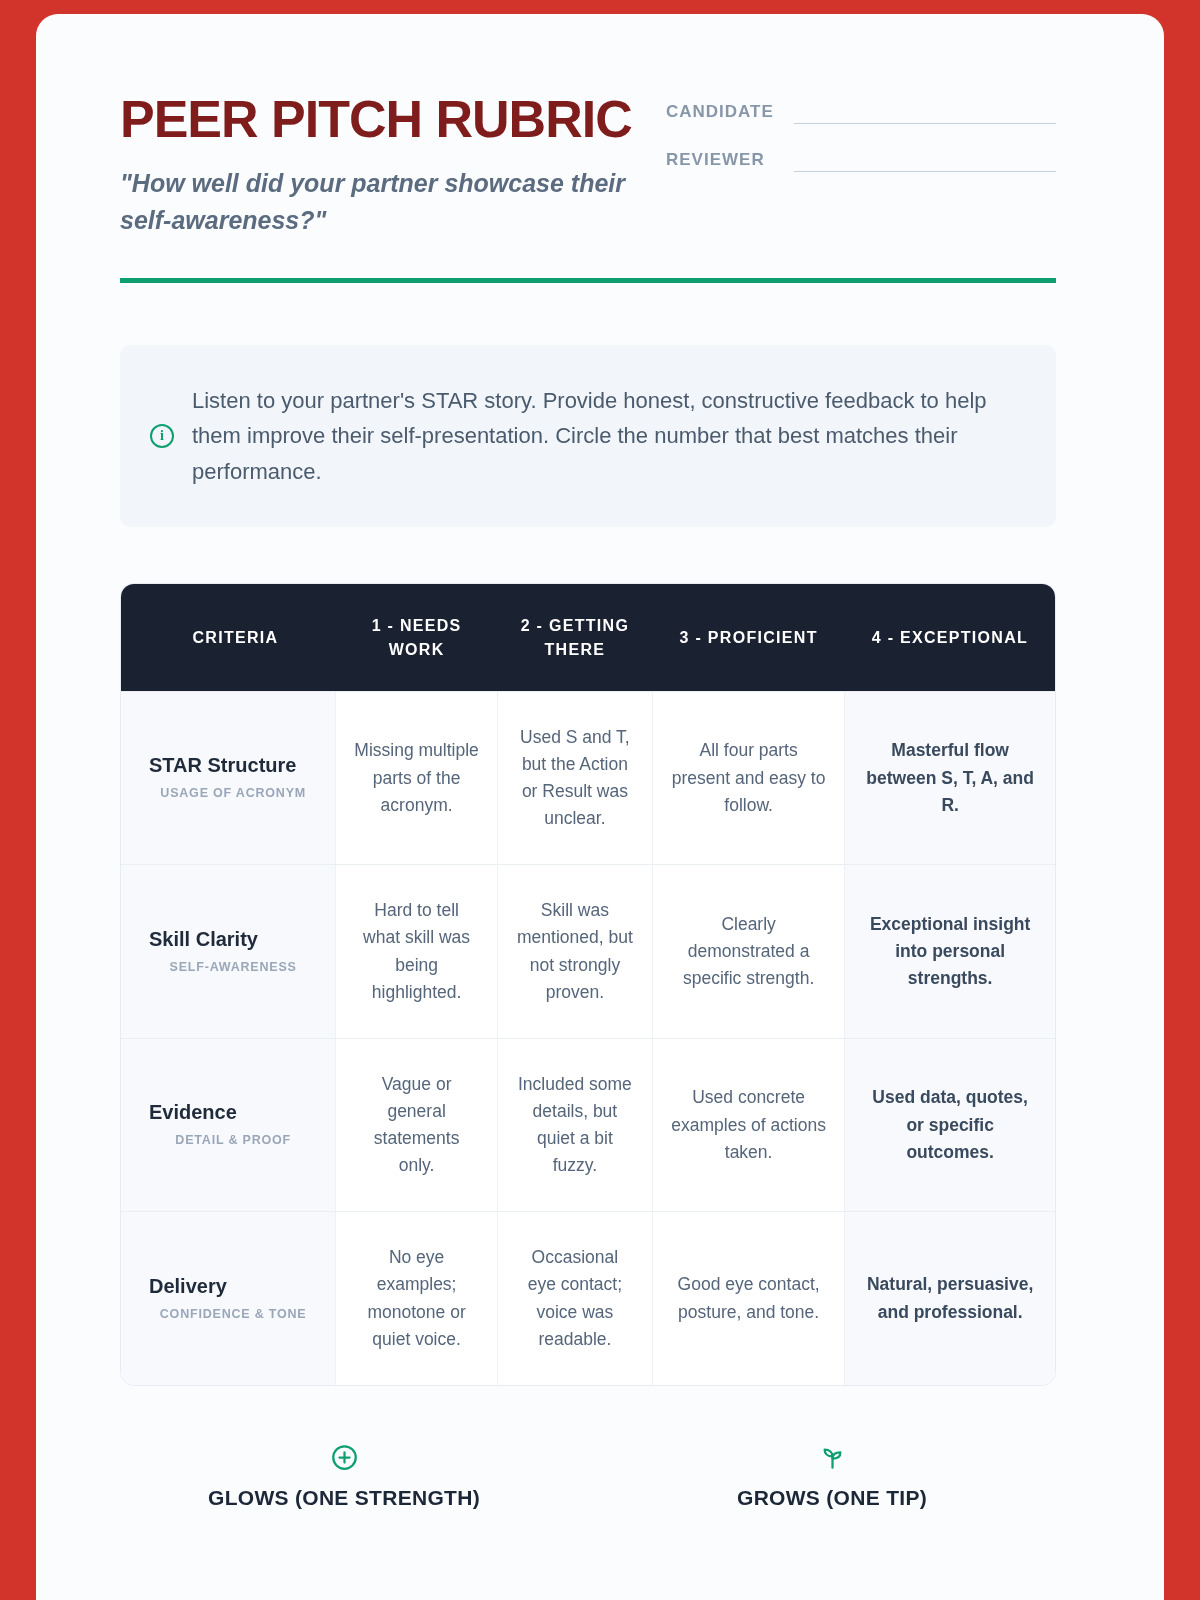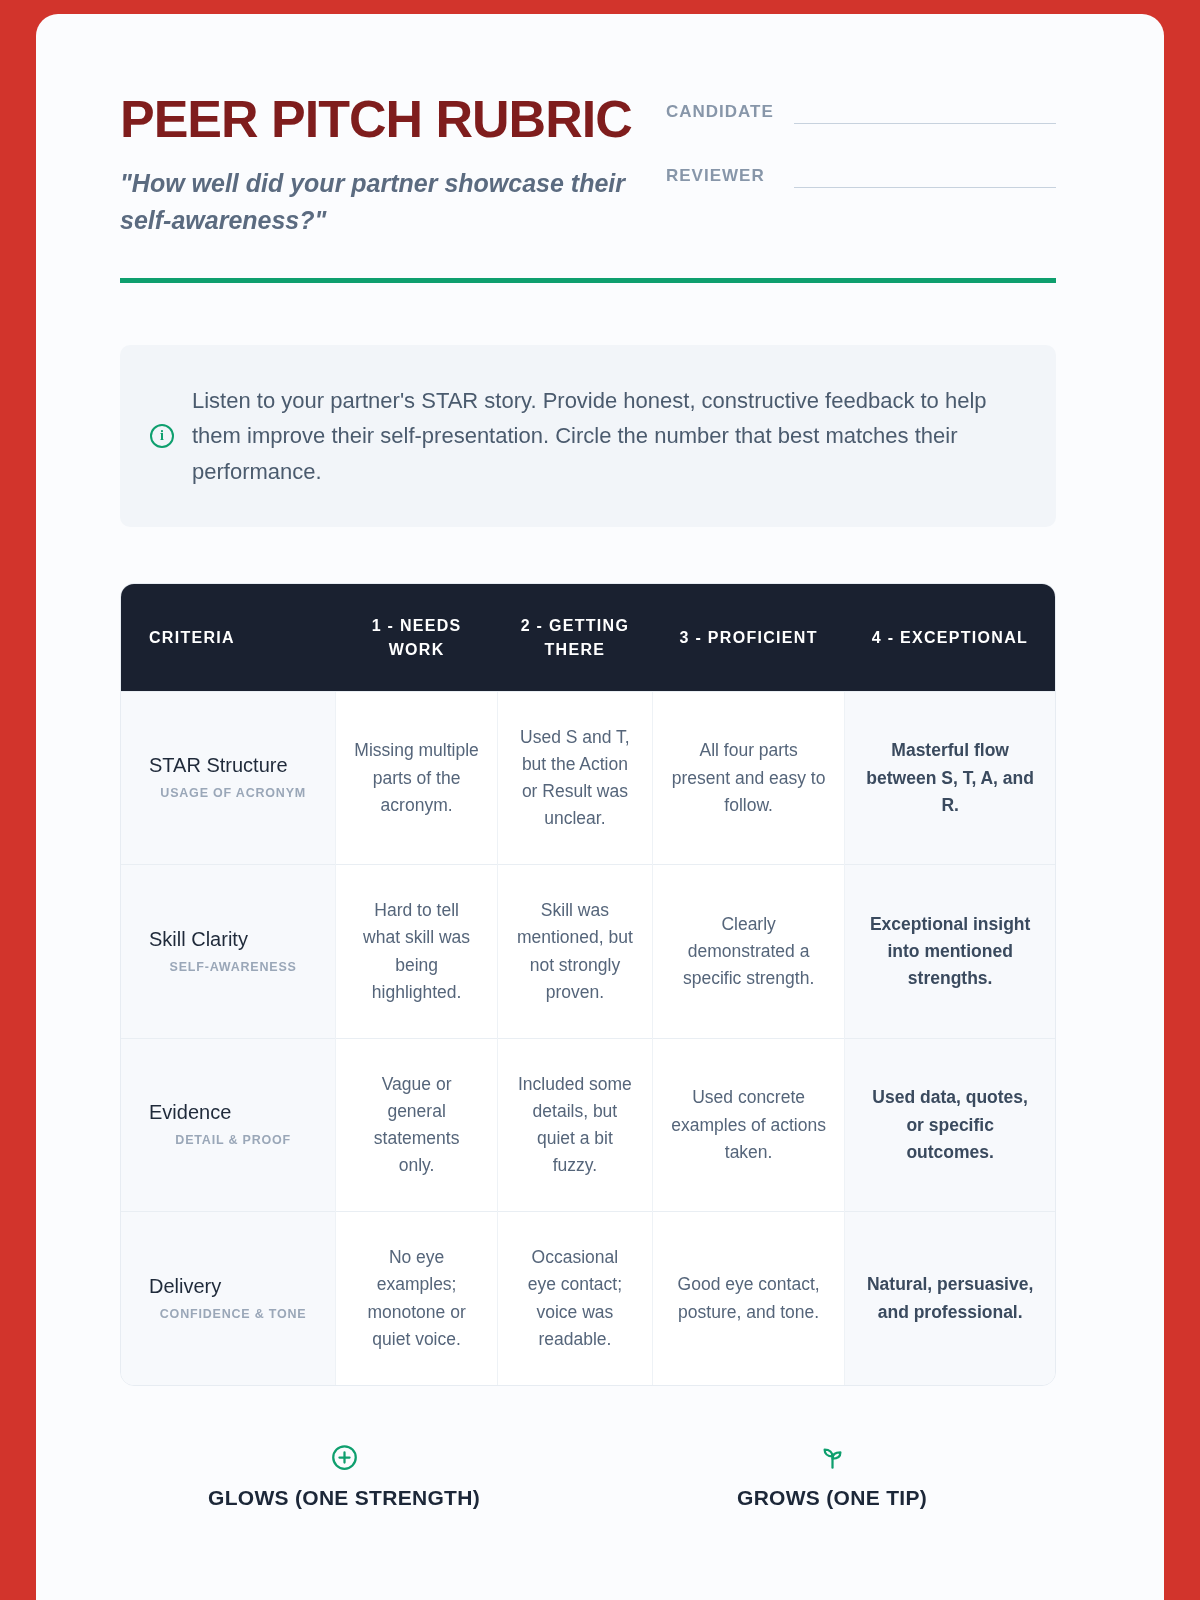--- a/index.html
+++ b/index.html
@@ -22,21 +22,21 @@
   .page-title {
     font-size: 52px; font-weight: 900; letter-spacing: -1px;
     color: #7f1d1d; line-height: 1.05;
   }
   .page-subtitle {
     margin-top: 18px;
     font-size: 25px; font-style: italic; font-weight: bold;
     color: #5b6b80; line-height: 1.5;
   }
   .fields-block { width: 390px; padding-top: 6px; }
-  .field-row { display: flex; align-items: flex-end; margin-bottom: 38px; justify-content: center; }
+  .field-row { display: flex; align-items: flex-end; margin-bottom: 22px; justify-content: center; }
   .field-label {
     font-size: 17px; font-weight: bold; letter-spacing: 1px;
     color: #8796a9; width: 128px; flex: none; padding-bottom: 2px;
   }
   .field-line {
     flex: 1; height: 26px;
     border-bottom: 1px solid #c7d2de;
   }
   
   .green-rule {
@@ -69,35 +69,35 @@
     border: 1px solid #e7ecf2;
   }
   table { width: 100%; border-collapse: collapse; }
   thead th {
     background: #1a2130;
     color: #ffffff;
     font-size: 16px; font-weight: bold; letter-spacing: 1.3px;
     padding: 30px 14px;
     text-align: center; vertical-align: middle; line-height: 1.45;
   }
-  thead th.crit-head { text-align: left; padding-left: 28px; }
+  thead th.crit-head { text-align: center; padding-left: 28px; }
   tbody td {
     background: #ffffff;
     border-top: 1px solid #e9eef3;
     border-left: 1px solid #eef2f6;
     padding: 32px 18px;
     text-align: center; vertical-align: middle;
     font-size: 17.5px; color: #55657a; line-height: 1.55;
   }
   tbody td:first-child { border-left: none; }
   td.crit-cell {
     background: #f7f9fc;
     text-align: left; padding-left: 28px;
   }
-  .crit-title { font-size: 20px; font-weight: normal; color: #1f2a3a; line-height: 1.3; }
+  .crit-title { font-size: 20px; font-weight: bold; color: #1f2a3a; line-height: 1.3; }
   .crit-sub {
     margin-top: 6px;
     font-size: 12.5px; font-weight: bold; letter-spacing: 0.8px;
     color: #9aa7b8;
     text-align: center;
   }
   td.top-cell {
     background: #f7f9fc;
     font-weight: bold; color: #3a4a5e;
   }
@@ -172,21 +172,21 @@
           <td class="top-cell">Masterful flow between S, T, A, and R.</td>
         </tr>
         <tr>
           <td class="crit-cell">
             <div class="crit-title">Skill Clarity</div>
             <div class="crit-sub">SELF-AWARENESS</div>
           </td>
           <td>Hard to tell what skill was being highlighted.</td>
           <td>Skill was mentioned, but not strongly proven.</td>
           <td>Clearly demonstrated a specific strength.</td>
-          <td class="top-cell">Exceptional insight into mentioned strengths.</td>
+          <td class="top-cell">Exceptional insight into personal strengths.</td>
         </tr>
         <tr>
           <td class="crit-cell">
             <div class="crit-title">Evidence</div>
             <div class="crit-sub">DETAIL &amp; PROOF</div>
           </td>
           <td>Vague or general statements only.</td>
           <td>Included some details, but quiet a bit fuzzy.</td>
           <td>Used concrete examples of actions taken.</td>
           <td class="top-cell">Used data, quotes, or specific outcomes.</td>

